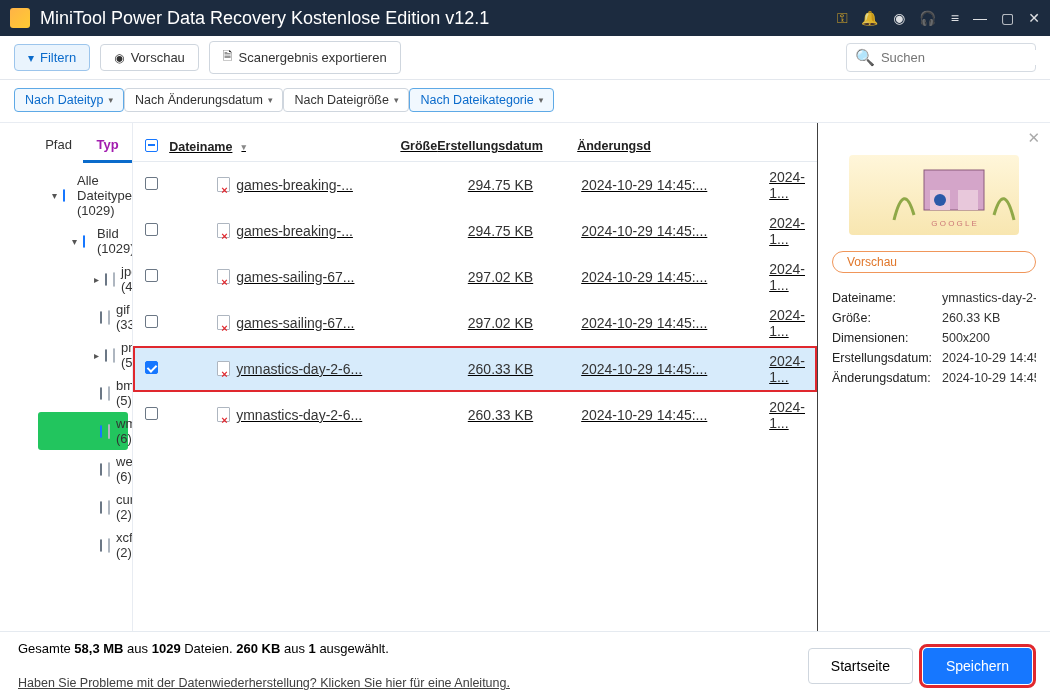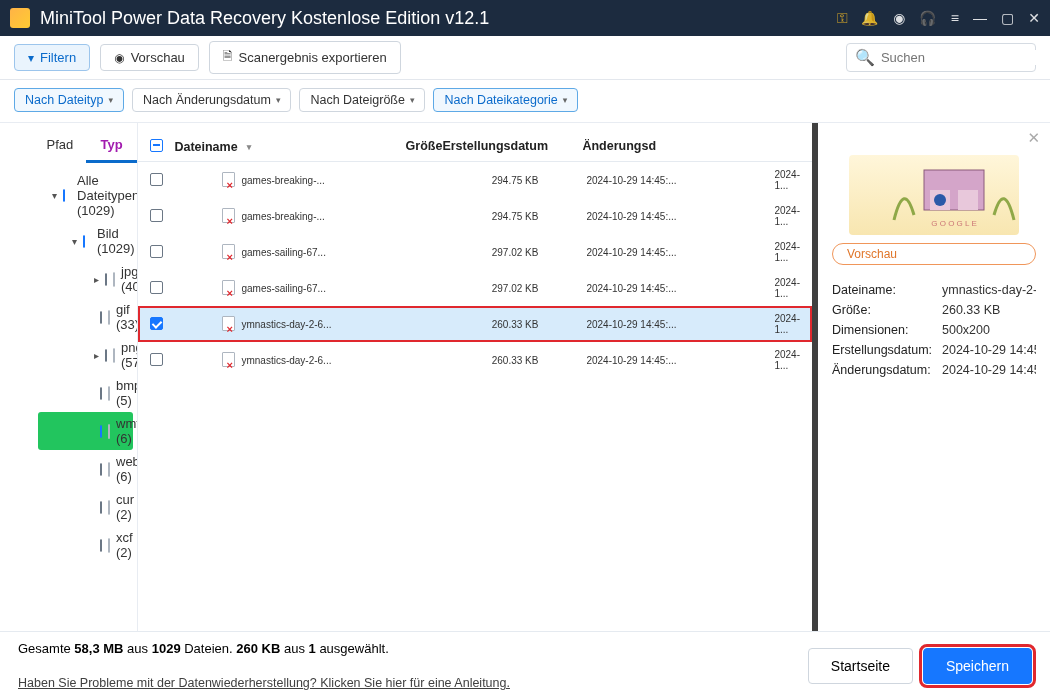--- a/index.html
+++ b/index.html
@@ -14,21 +14,21 @@
 
 
 .toolbar { height: 44px; border-bottom: 1px solid #e3e7ed; display: flex; align-items: center; padding: 0 14px; gap: 10px; background:#fff;}
 .btn { display: inline-flex; align-items: center; gap: 6px; border: 1px solid #cfd6de; background: #fff; padding: 5px 13px; border-radius: 4px; font-size: 13px; cursor: pointer; color:#333;}
 .btn.primary { color: #0b6bcb; border-color: #9cc5ec; background:#eaf4fd; }
 .btn .icon { font-size: 12px; }
 .search { margin-left: auto; display: flex; align-items: center; border: 1px solid #d5dbe2; border-radius: 4px; padding: 4px 8px; width: 190px; color:#888;}
 .search input { border: none; outline: none; font-size: 13px; flex: 1; margin-left: 6px; color:#333;}
 
 
-.chips { padding: 8px 14px 10px; display: flex; gap: 8px; background:#fff;}
+.chips { padding: 8px 14px 10px; display: flex; background:#fff;}
 .chip { border: 1px solid #cfd6de; padding: 4px 10px; border-radius: 4px; font-size: 12.5px; cursor: pointer; display: inline-flex; align-items: center; gap: 5px; color:#333;}
 .chip.active { border-color: #5ea9e6; color: #0b6bcb; background:#f1f8fe;}
 .chip .car { font-size: 9px; color:#666;}
 
 
 .main { display: flex; height: calc(700px - 36px - 44px - 43px - 68px); border-top:1px solid #e8ecf2;}
 .sidebar { width: 250px; border-right: 1px solid #e8ecf2; padding: 6px 0; overflow:hidden;margin-left:34px;}
 .tabs { display: flex; }
 .tab { flex: 1; text-align: center; padding: 8px 0; font-size: 13px; cursor: pointer; color:#333;}
 .tab.active { color: #a21caf; font-weight: 600; border-bottom: 3px solid #0b6bcb; }
@@ -42,38 +42,38 @@
 .cb { width: 13px; height: 13px; border: 1.5px solid #6b7785; border-radius: 2px; display:inline-block;}
 .cb.s { border-color:#1677ff; background:#1677ff; position:relative;}
 .cb.s::after{content:"";position:absolute;top:1px;left:3px;width:4px;height:7px;border:solid #fff;border-width:0 2px 2px 0;transform:rotate(45deg);}
 .cb.p { border-color:#1677ff; position:relative;}
 .cb.p::after{content:"";position:absolute;top:4px;left:2px;right:2px;height:2px;background:#1677ff;}
 .folder { width:15px;height:13px;background:#ffc94a;border-radius:2px;display:inline-block;}
 .fileico { width:13px;height:15px;border:1px solid #aeb6c0;border-radius:1px;display:inline-block;background:#fff;}
 
 
 .center { flex: 1; display: flex; }
-.filelist { flex: 1; border-right: 6px solid #404040; padding: 10px 0; }
+.filelist { flex: 1; border-right: 1px solid #404040; padding: 10px 0; text-decoration: underline; }
 .tbl-head { display: flex; padding: 6px 12px; font-size: 12.5px; font-weight:600; color:#222; border-bottom:1px solid #e5eaf0;}
-.tbl-row { display: flex; padding: 7px 12px; font-size: 10px; color:#333; align-items:center;gap:48px;}
+.tbl-row { display: flex; padding: 7px 12px; font-size: 14px; color:#333; align-items:center;gap:48px;}
 .tbl-row.sel { background:#d7ebfb; outline:2px solid #e0282e; outline-offset:-2px;}
 .c-cb{width:24px;}
 .c-name{flex:0 0 168px; display:flex; align-items:center; gap:5px; overflow:hidden;}
 .c-size{flex:0 0 100px;text-align:right;}
 .c-cr{flex:0 0 140px;}
 .c-mo{flex:1;}
 .xmark{position:relative;display:inline-block;width:14px;height:16px;}
 .xmark .fileico{position:absolute;top:0;left:0;}
 .xmark::after{content:"×"; color:#e0282e; font-weight:bold; position:absolute; bottom:-3px; left:4px; font-size:11px;}
 .sort{color:#888;font-size:9px;margin-left:4px;}
 
 
 .preview { width: 232px; padding: 12px 14px; font-size: 12.5px; color:#333; position:relative;}
 .preview .close { position:absolute; top:6px; right:10px; color:#aaa; cursor:pointer; font-size:15px;}
-.preview-img { width: 170px; height: 80px; margin: 20px auto 8px; background:linear-gradient(180deg,#fff6da,#f8e6b0); border-radius:4px; display:flex; align-items:center; justify-content:center; position:relative;padding-left:40px;}
+.preview-img { width: 170px; height: 80px; margin: 20px auto 16px; background:linear-gradient(180deg,#fff6da,#f8e6b0); border-radius:4px; display:flex; align-items:center; justify-content:center; position:relative;padding-left:40px;}
 .preview-img svg{position:absolute;}
 .pv-btn { display:block; margin:4px auto 18px; border:1px solid #f0965a; color:#e0762a; padding:3px 14px; border-radius:14px; font-size:12px; cursor:pointer;}
 .meta-row { display:flex; margin:6px 0; }
 .meta-row .ml{flex:0 0 110px; color:#222;}
 .meta-row .mv{flex:1; white-space:nowrap; overflow:hidden;}
 
 
 .footer { height: 68px; border-top: 1px solid #e5eaf0; display:flex; align-items:center; padding: 0 18px; font-size:13px;}
 .footer .stats b{font-weight:700;text-align:right;}
 .footer .help { color:#404040; text-decoration:underline; font-size:12.5px; cursor:pointer;margin-top:20px;}

